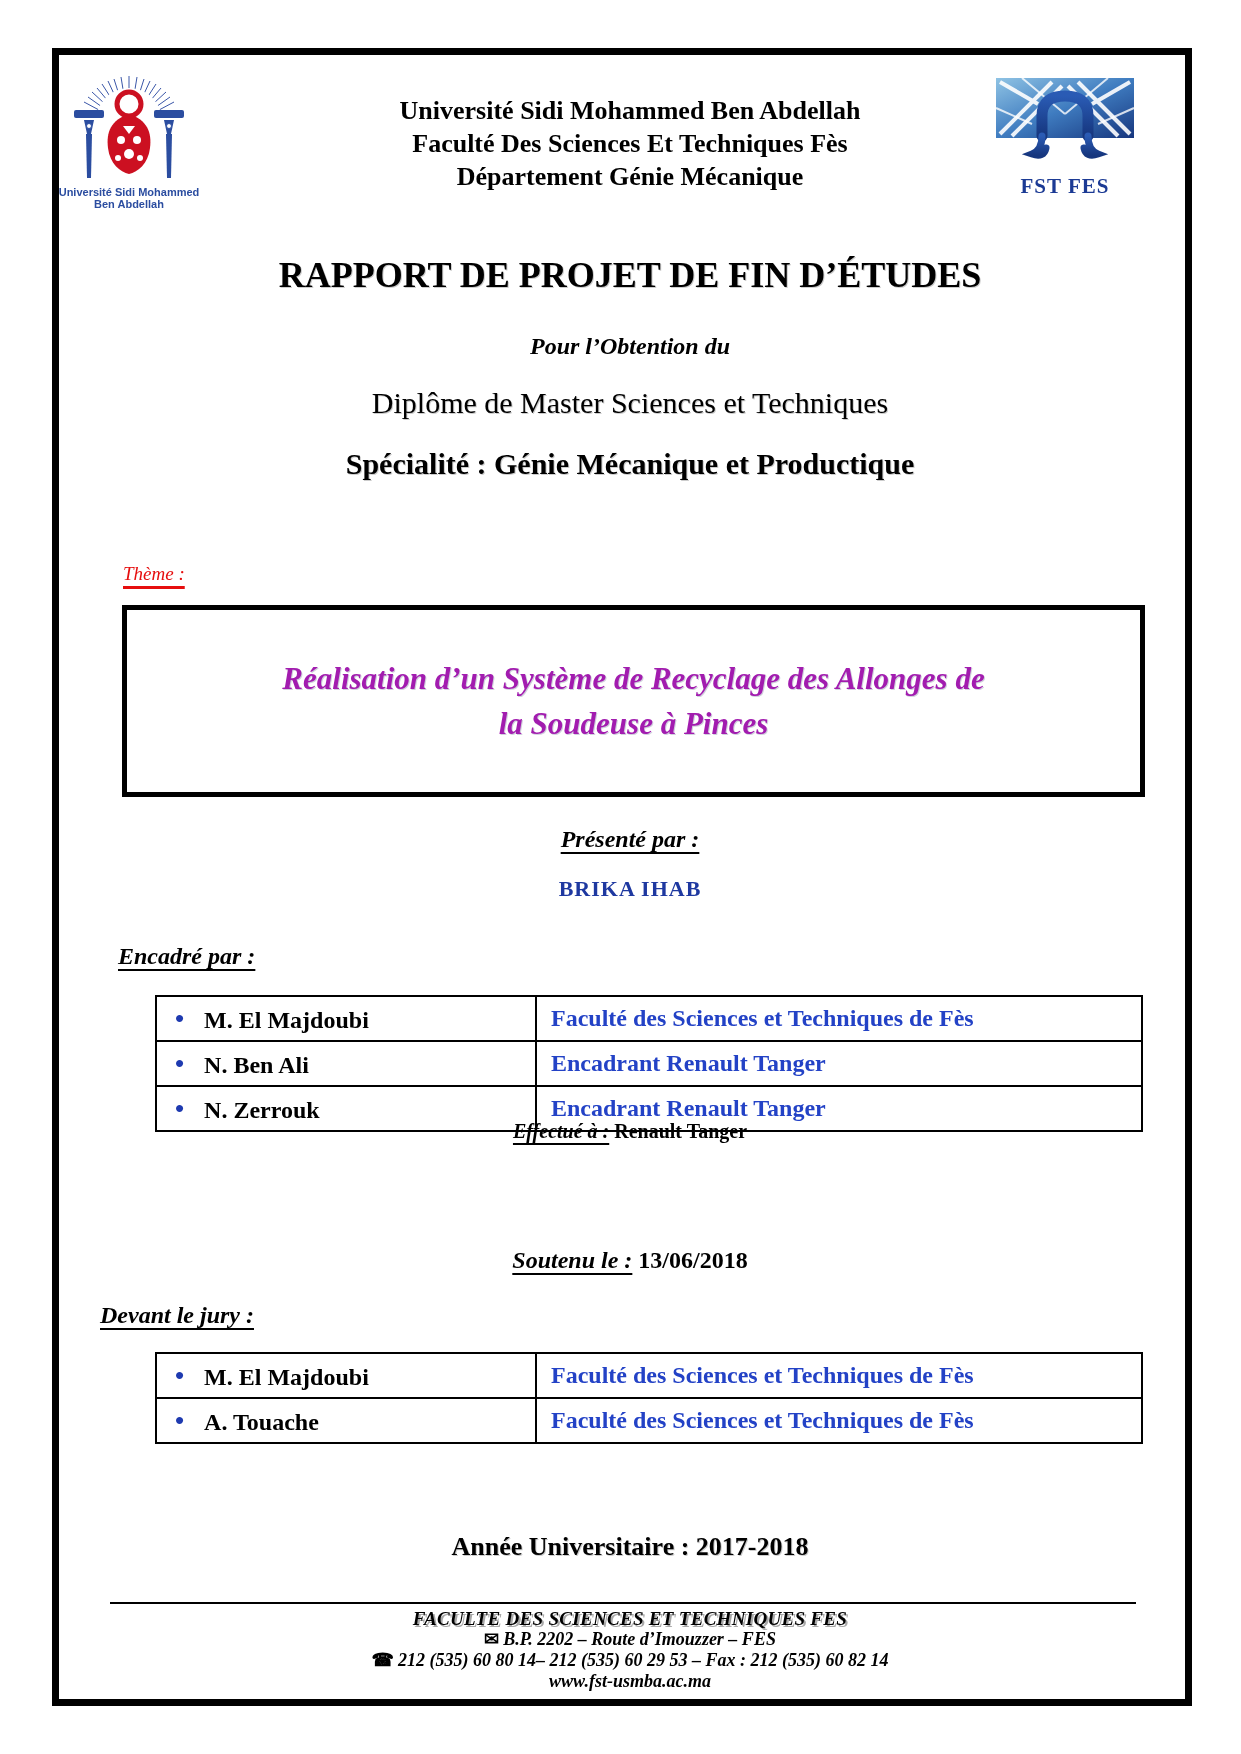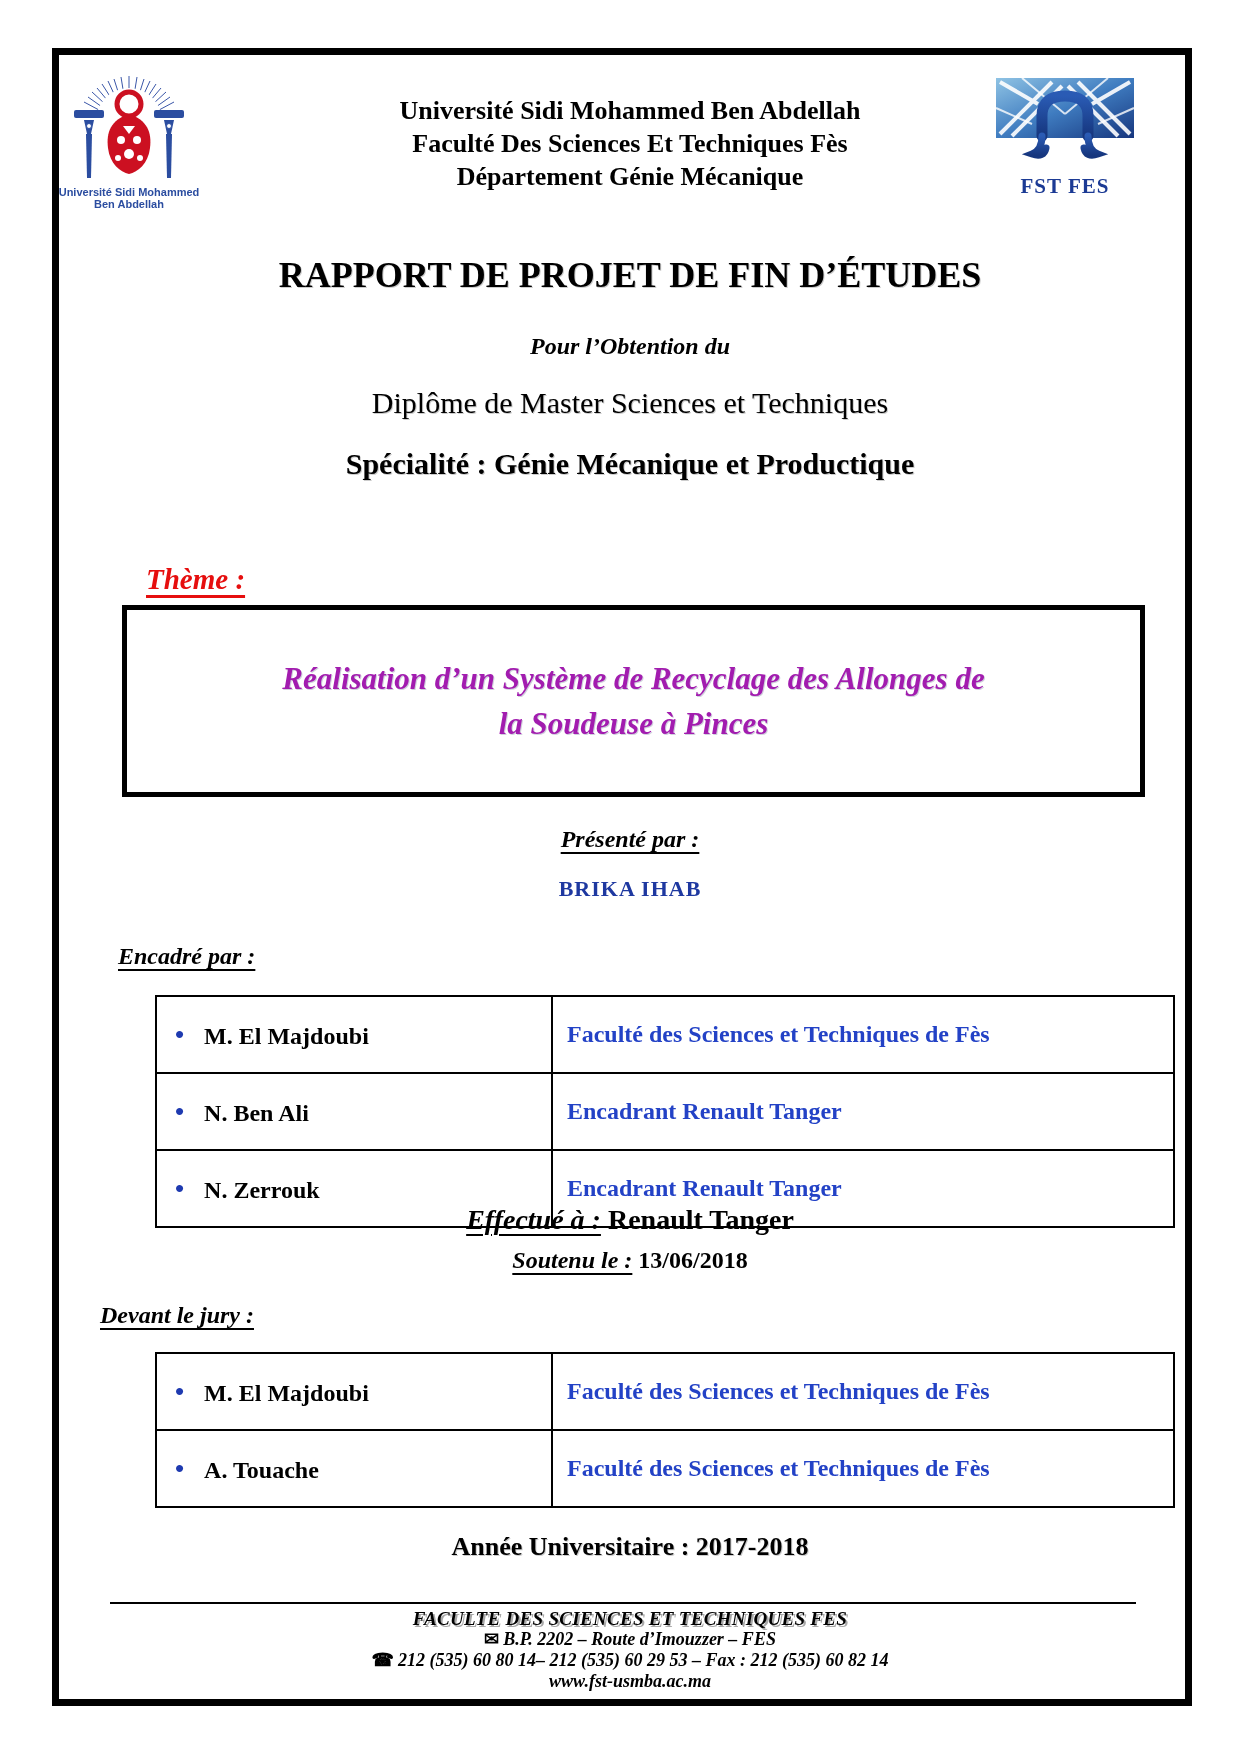--- a/index.html
+++ b/index.html
@@ -13,41 +13,41 @@
   .i{font-style:italic;}
   .u{text-decoration:underline;text-underline-offset:5px;text-decoration-thickness:2px;}
   .shadow{text-shadow:1px 1px 0 rgba(110,110,110,0.35);}
 
   .hdr-text{top:94px;font-size:26px;font-weight:bold;line-height:33px;}
   .report-title{top:254px;font-size:36px;font-weight:bold;letter-spacing:0px;}
   .obtention{top:333px;font-size:24px;font-weight:bold;font-style:italic;}
   .diplome{top:386px;font-size:30px;font-weight:normal;}
   .specialite{top:447px;font-size:30px;font-weight:bold;}
 
-  .theme-label{left:146px;top:563px;font-size:29px;font-weight:bold;font-style:italic;
+  .theme-label{left:123px;top:563px;font-size:19px;font-weight:normal;font-style:italic;
                color:#e60e0e;text-decoration:underline;text-underline-offset:6px;text-decoration-thickness:3px;}
   .theme-box{left:122px;top:605px;width:1023px;height:192px;border:5px solid #000;
              box-sizing:border-box;display:flex;align-items:center;justify-content:center;}
   .theme-box .t{font-size:31px;line-height:45px;font-weight:bold;font-style:italic;
                 color:#a21caf;text-align:center;text-shadow:1px 1px 0 rgba(100,100,140,0.3);}
 
   .presente{top:826px;font-size:24px;}
   .student{top:876px;font-size:22px;font-weight:bold;color:#1e38a0;letter-spacing:1px;}
   .encadre{left:118px;top:943px;font-size:24px;}
   .jurylbl{left:100px;top:1302px;font-size:24px;}
 
   table.ppl{position:absolute;left:155px;border-collapse:collapse;width:950px;table-layout:fixed;}
   table.ppl td{border:2px solid #000;height:43px;vertical-align:middle;
-               font-size:24px;font-weight:bold;padding:16px;}
+               font-size:24px;font-weight:bold;padding:0;}
   table.ppl td.c1{width:360px;padding-left:18px;color:#000;}
   table.ppl td.c2{width:590px;padding-left:14px;color:#2342c6;}
   .bullet{color:#1e3ab0;font-size:26px;margin-right:20px;vertical-align:1px;}
   .t1{top:995px;} .t2{top:1352px;}
 
-  .effectue{top:1204px;font-size:28px;}
+  .effectue{top:1120px;font-size:20px;}
   .soutenu{top:1247px;font-size:24px;}
   .lbl-part{font-weight:bold;font-style:italic;text-decoration:underline;
             text-underline-offset:5px;text-decoration-thickness:2px;}
   .val-part{font-weight:bold;}
 
   .annee{top:1532px;font-size:26px;font-weight:bold;}
 
   .foot-rule{left:110px;top:1602px;width:1026px;height:2px;background:#000;}
   .footer{top:1608px;font-size:18px;font-weight:bold;font-style:italic;line-height:21px;}
   .footer .fac{font-size:19px;letter-spacing:0.3px;text-shadow:2px 2px 0 #a8a8a8;}

